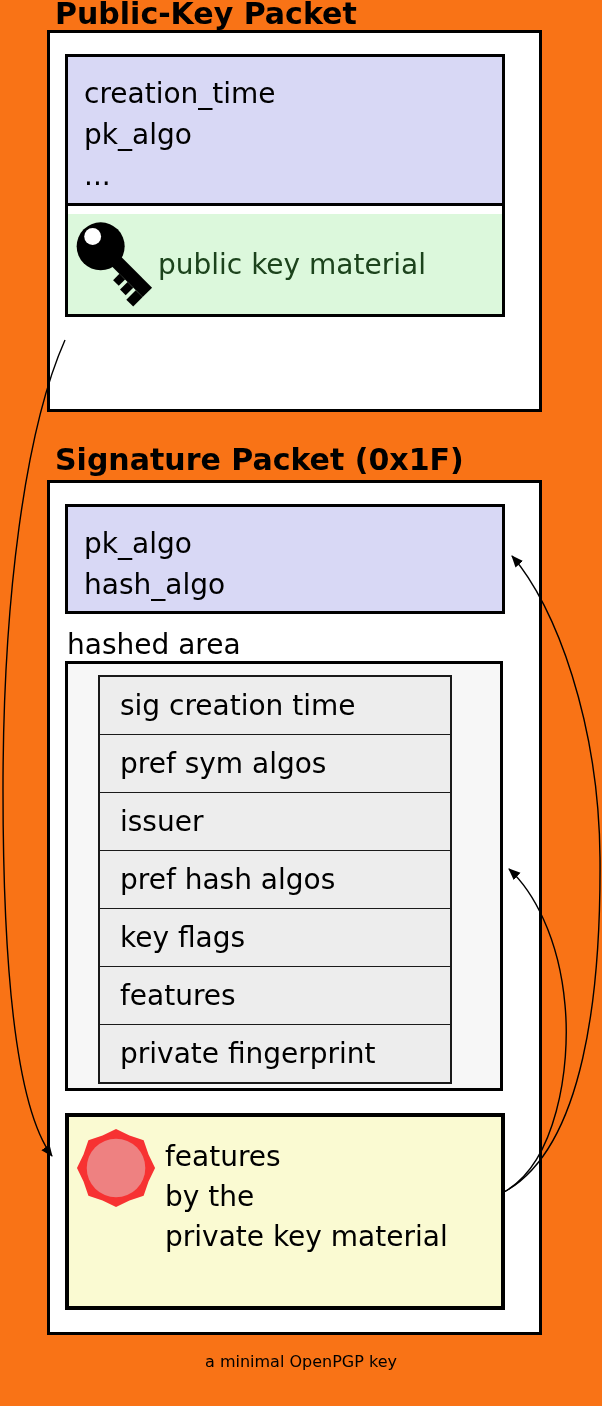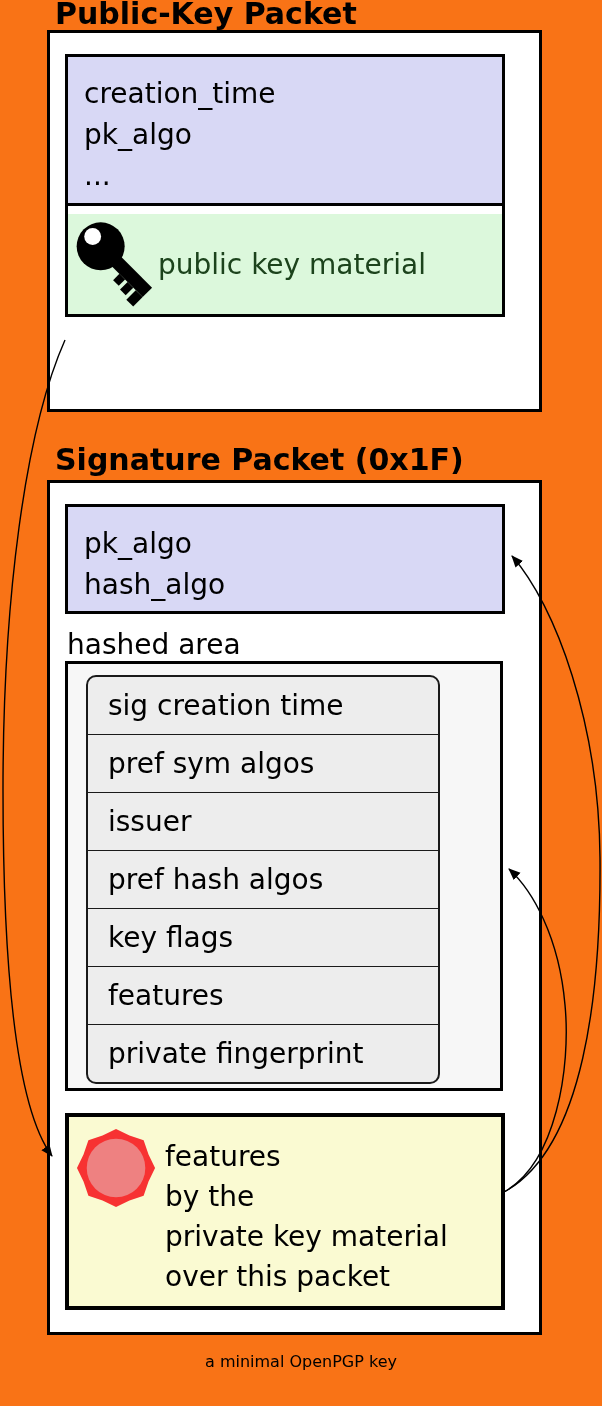--- a/index.html
+++ b/index.html
@@ -77,40 +77,39 @@
 
   <div class="abs inner-wrap hdr" style="left:65px;top:504px;width:418px;height:88px;">
     <div>pk_algo</div>
     <div>hash_algo</div>
   </div>
 
   <div class="abs hashed-label" style="left:67px;top:628px;">hashed area</div>
 
   <div class="abs hashed-box" style="left:65px;top:661px;width:432px;height:424px;"></div>
 
-  <div class="abs rows-box" style="left:86px;top:675px;width:350px;border-radius:10px;">
+  <div class="abs rows-box" style="left:98px;top:675px;width:350px;">
     <div class="srow">sig creation time</div>
     <div class="srow">pref sym algos</div>
     <div class="srow">issuer</div>
     <div class="srow">pref hash algos</div>
     <div class="srow">key flags</div>
     <div class="srow">features</div>
     <div class="srow">private fingerprint</div>
   </div>
 
   <div class="abs sig-box" style="left:65px;top:1113px;width:432px;height:189px;">
     <svg class="abs" style="left:7px;top:8px;" width="82" height="86" viewBox="0 0 84 86" aria-hidden="true">
       <polygon style="fill:var(--seal-ring,#f73232);" points="81,43 74.3,56.8 69.3,71.3 54.8,76.3 41,83 27.2,76.3 12.7,71.3 7.7,56.8 1,43 7.7,29.2 12.7,14.7 27.2,9.7 41,3 54.8,9.7 69.3,14.7 74.3,29.2"></polygon>
       <circle cx="41" cy="43" r="30" style="fill:var(--seal-fill,#ee8181);"></circle>
     </svg>
     <div class="abs sig-text" style="left:96px;top:20px;">
       <div>features</div>
       <div>by the</div>
       <div>private key material</div>
-      <div>over this packet</div>
     </div>
   </div>
 
   <svg id="arrows" width="602" height="1406" viewBox="0 0 602 1406" aria-hidden="true">
     <defs>
       <marker id="ah" markerWidth="14" markerHeight="12" refX="11" refY="5" orient="auto" markerUnits="userSpaceOnUse">
         <path d="M0,0 L12,5 L0,10 z" fill="#000"></path>
       </marker>
     </defs>
     <path d="M65,340 C25,430 3,600 3,790 C3,1010 22,1116 52,1156" fill="none" stroke="#000" stroke-width="1.4" marker-end="url(#ah)"></path>

